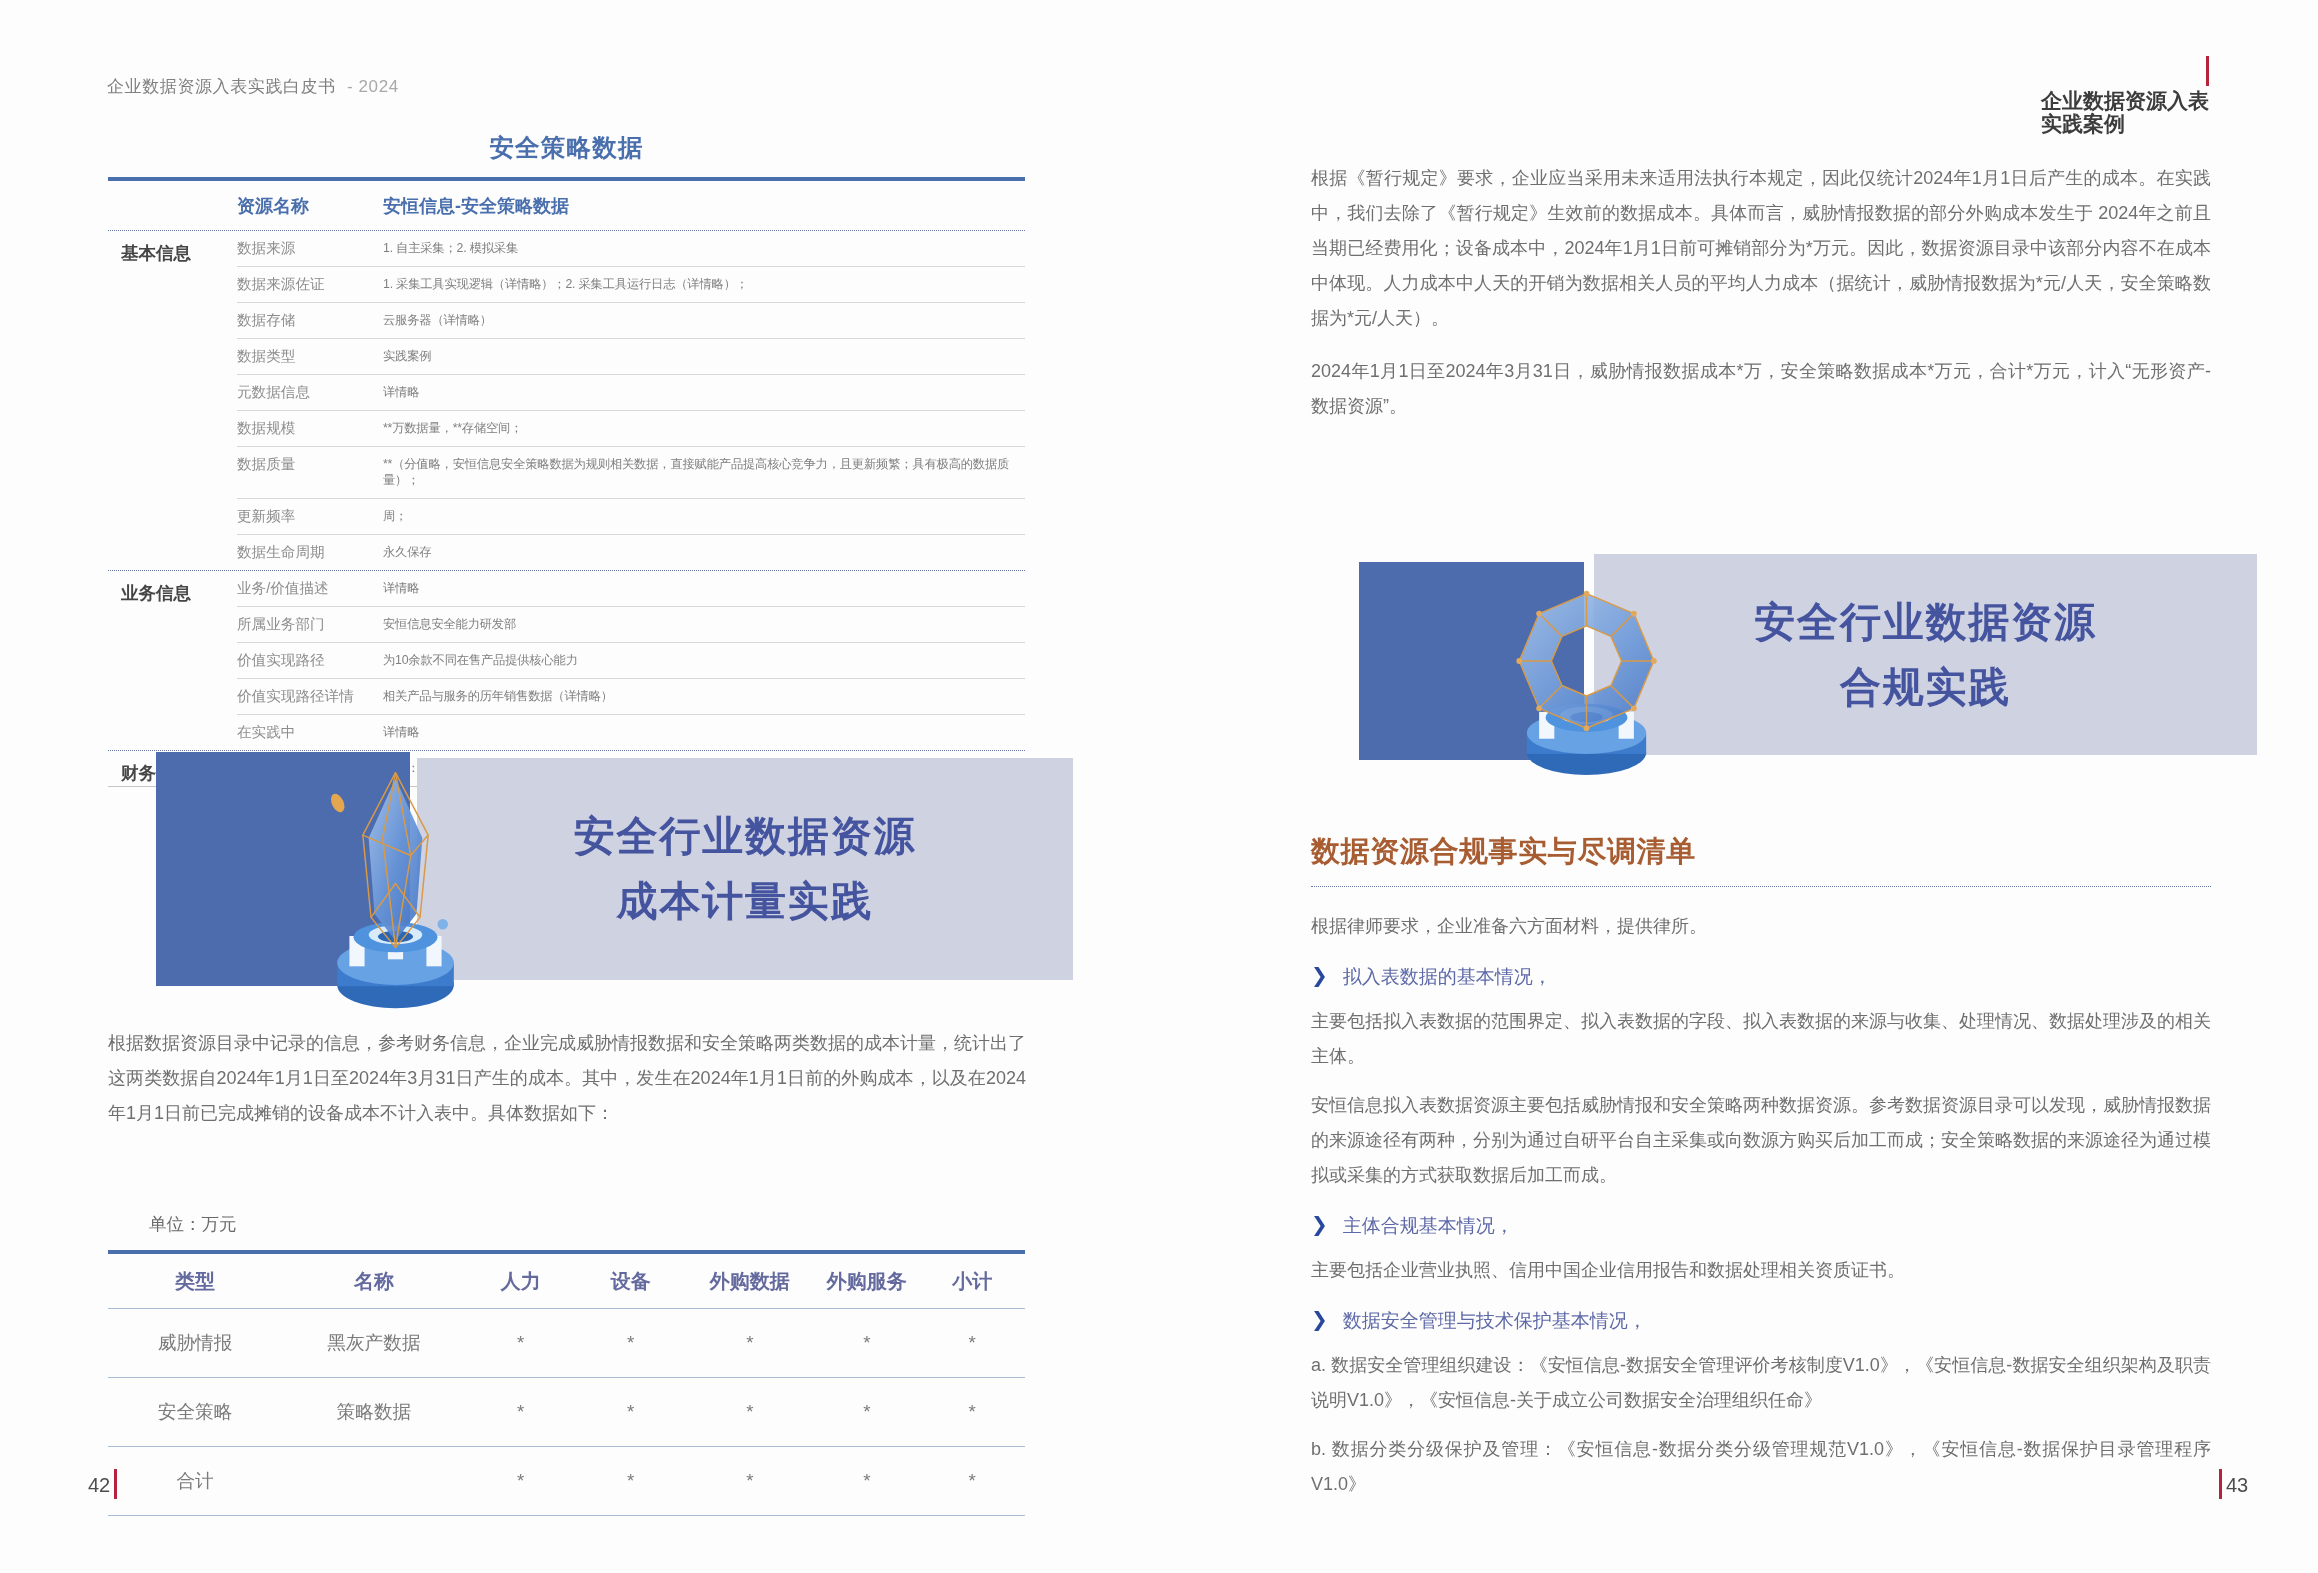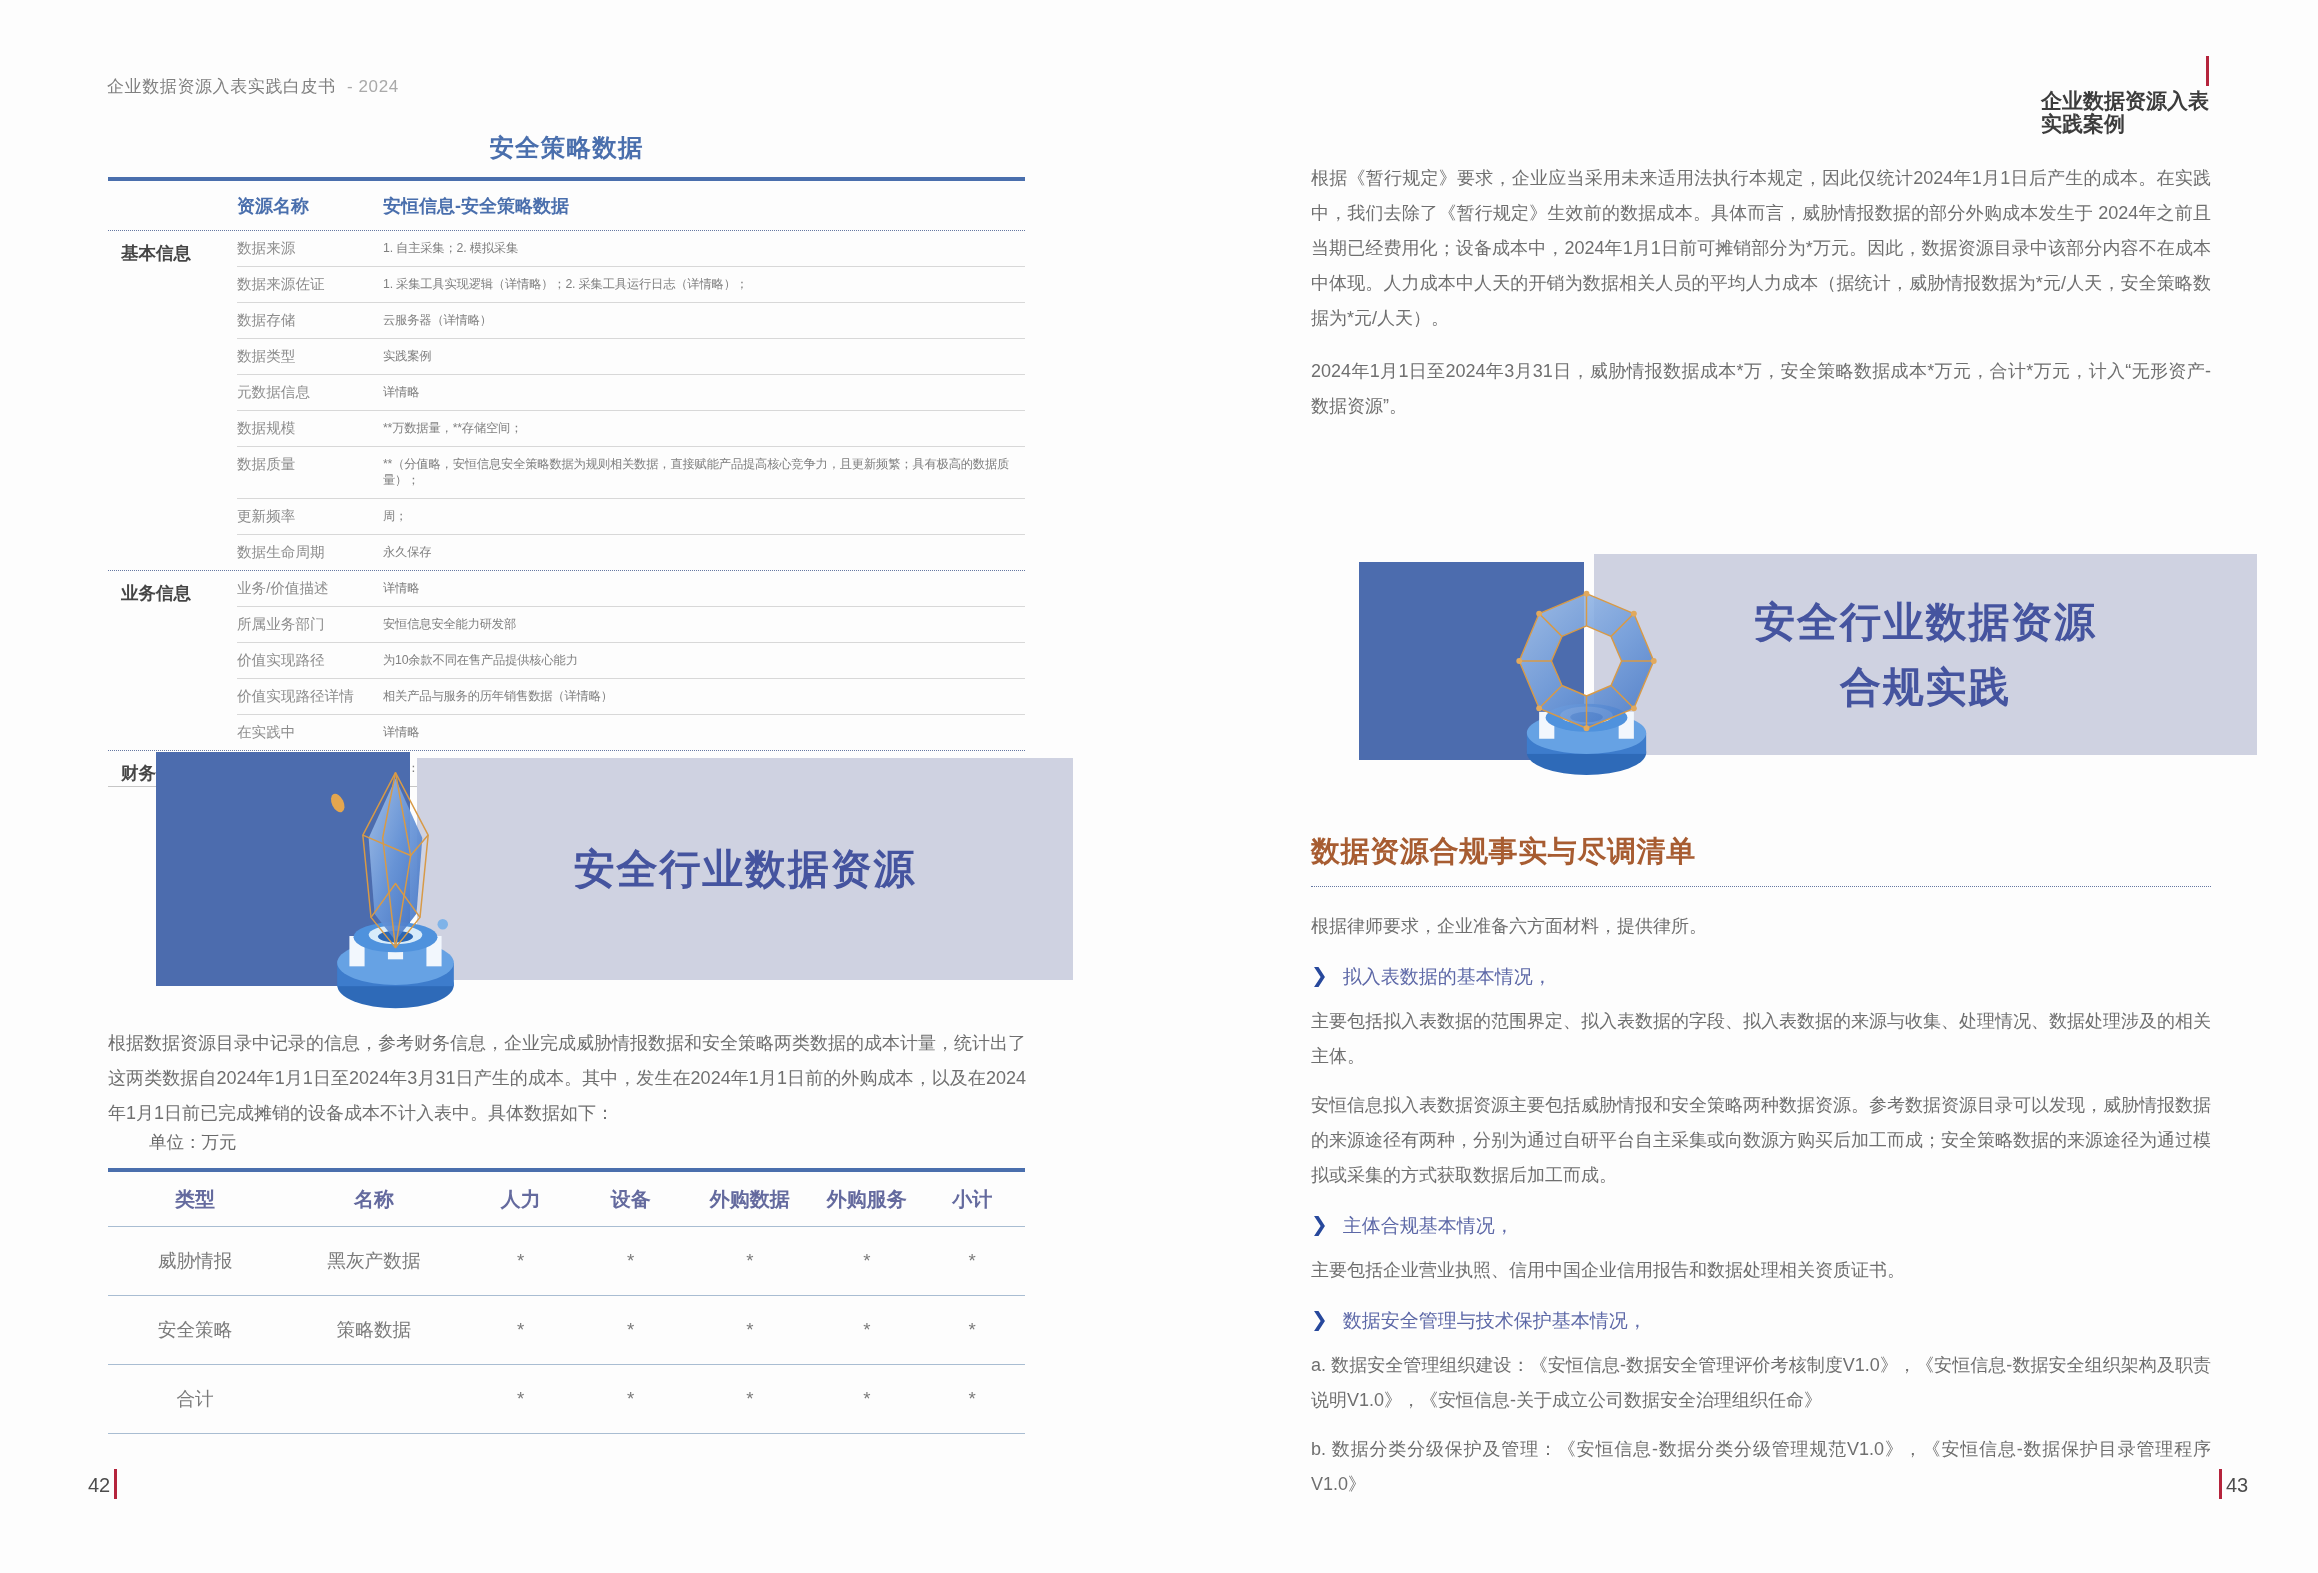--- a/index.html
+++ b/index.html
@@ -66,21 +66,21 @@
   .left-banner .banner-light{left:261px;right:0;top:5.8px;bottom:5.8px;}
   .right-banner .banner-light{left:235px;right:0;top:0;bottom:4.7px;}
   .banner-title{text-align:center;font-size:41px;line-height:65px;font-weight:bold;color:var(--banner-title);letter-spacing:1.8px;}
   .banner-art{position:absolute;overflow:visible;}
   .left-banner .banner-art{left:143px;top:16.4px;width:193px;height:245px;}
   .right-banner .banner-art{left:131px;top:28px;width:193px;height:193px;}
 
   
   .lp-para{position:absolute;left:108px;top:1026px;width:918px;
            font-size:18px;line-height:35px;text-align:justify;color:var(--body-gray);}
-  .cost{position:absolute;left:108px;top:1130px;width:917px;}
+  .cost{position:absolute;left:108px;top:1212px;width:917px;}
   .unit{font-size:17.5px;color:#6a6a6a;margin:0 0 14px 41px;}
   .cost table{width:100%;border-collapse:collapse;table-layout:fixed;}
   .cost th{font-size:20px;font-weight:bold;color:var(--cost-head);text-align:center;
            padding:14px 0 13px;border-bottom:1.2px solid var(--cost-line);}
   .cost td{font-size:18.7px;color:#7b7b7b;text-align:center;padding:21px 0;border-bottom:1.2px solid var(--cost-line);}
 
   
   .rp-para{position:absolute;left:151px;width:900px;font-size:18px;line-height:35px;
            text-align:justify;color:var(--body-gray);}
   #rp-para1{top:161px;}
@@ -194,20 +194,21 @@
           </div>
         </div>
       </div>
     </div>
 
     <div class="banner left-banner">
       <div class="banner-blue"></div>
       <div class="banner-light">
         <div class="banner-title">
           <div>安全行业数据资源</div>
+          <div>成本计量实践</div>
         </div>
       </div>
       <svg class="banner-art" viewBox="0 0 330 420">
         <defs>
           <linearGradient id="gA" x1="0" y1="0" x2="1" y2="1">
             <stop offset="0" stop-color="#a9c6ec"></stop>
               <stop offset="0.5" stop-color="#6a97d9"></stop>
               <stop offset="1" stop-color="#3f70c2"></stop>
           </linearGradient>
         </defs>

